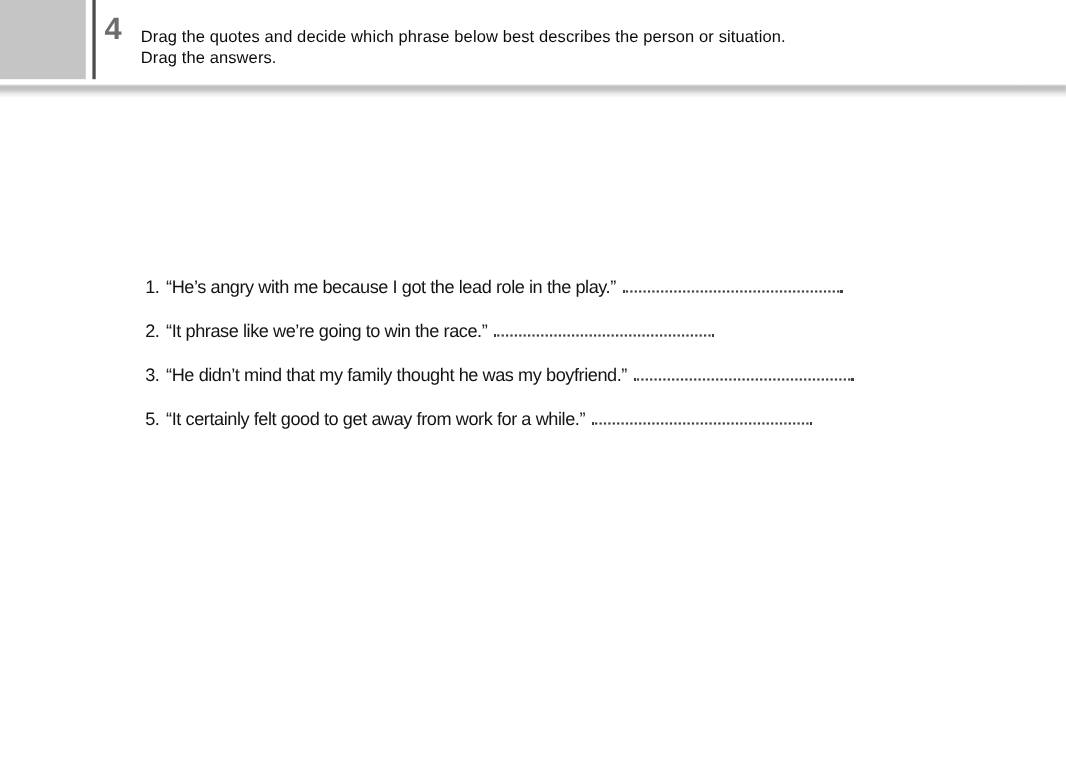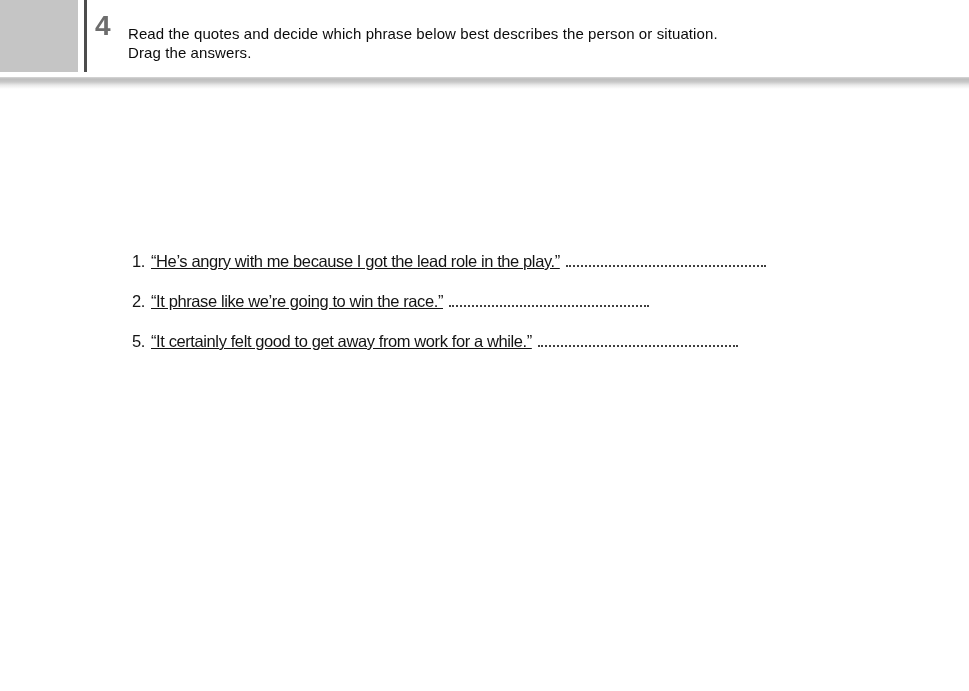--- a/index.html
+++ b/index.html
@@ -69,55 +69,57 @@
     height: 40px;
     line-height: 40px;
     white-space: nowrap;
   }
   .quote-number {
     display: inline-block;
     width: 19px;
   }
   .quote-text {
     display: inline;
-    text-decoration: underline;
   }
   .answer-blank {
     display: inline-block;
     width: 200px;
     height: 3px;
     margin-left: 6px;
     border-bottom: 2px dotted #3f3f3f;
     vertical-align: baseline;
   }
 </style>
 </head>
 <body>
 
 <div class="page">
 
   <div class="corner-block"></div>
   <div class="header-rule"></div>
   <div class="exercise-number">4</div>
   <div class="instructions">
-    <div>Read the quotes and decide which phrase below best describes the person or situation.</div>
+    <div>Drag the quotes and decide which phrase below best describes the person or situation.</div>
     <div>Drag the answers.</div>
   </div>
   <div class="header-divider"></div>
 
   <div class="quote-list">
 
     <div class="quote-row">
       <span class="quote-number">1.</span><span class="quote-text">“He’s angry with me because I got the lead role in the play.”</span><span class="answer-blank"></span>
     </div>
 
     <div class="quote-row">
       <span class="quote-number">2.</span><span class="quote-text">“It phrase like we’re going to win the race.”</span><span class="answer-blank"></span>
     </div>
 
+    <div class="quote-row">
+      <span class="quote-number">3.</span><span class="quote-text">“He didn’t mind that my family thought he was my boyfriend.”</span><span class="answer-blank"></span>
+    </div>
 
 
     <div class="quote-row">
       <span class="quote-number">5.</span><span class="quote-text">“It certainly felt good to get away from work for a while.”</span><span class="answer-blank"></span>
     </div>
 
   </div>
 </div>
 
 </body></html>

